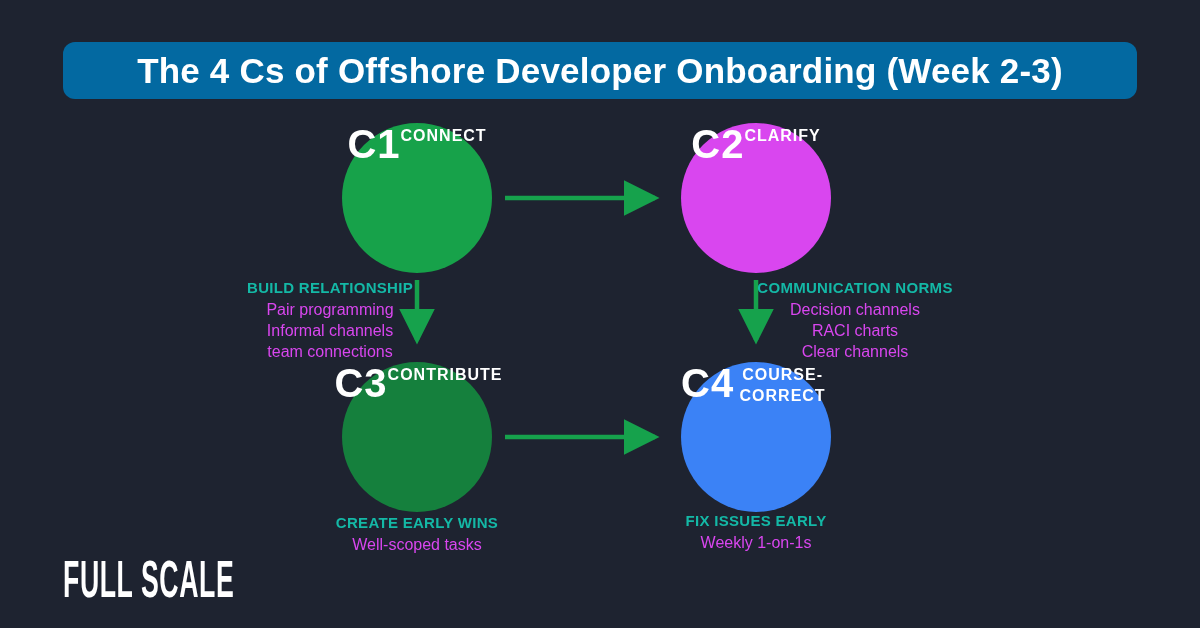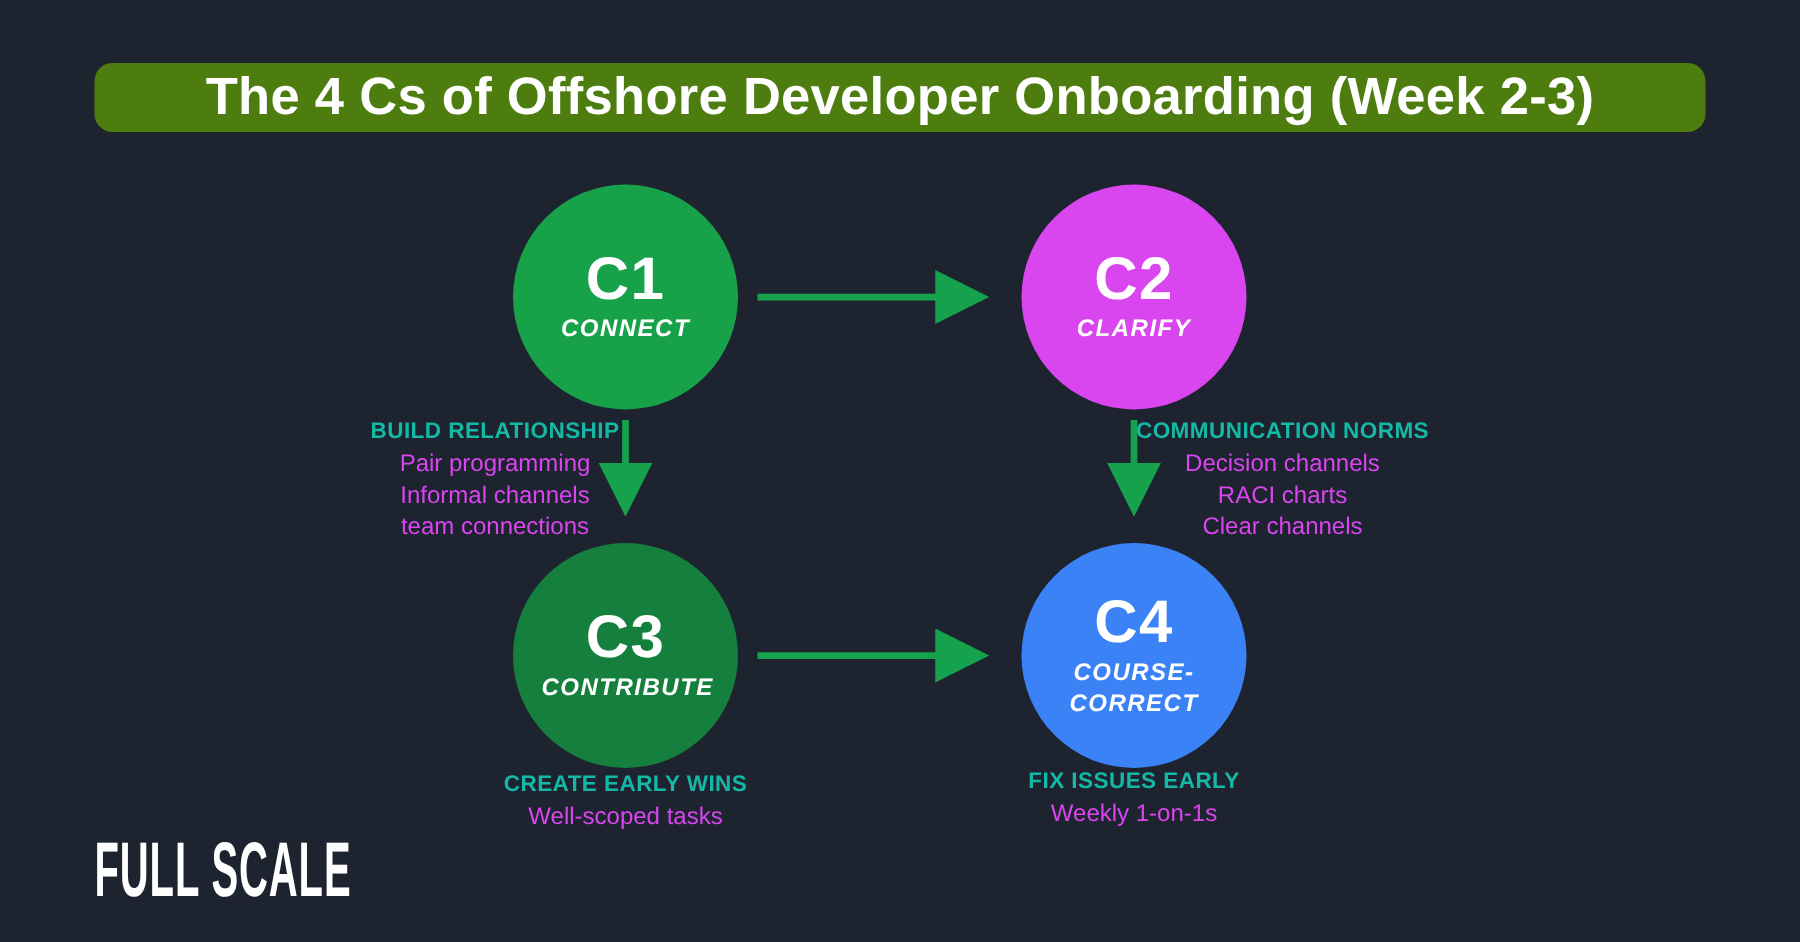--- a/index.html
+++ b/index.html
@@ -5,37 +5,37 @@
   * { margin:0; padding:0; box-sizing:border-box; }
   html,body { width:1200px; height:628px; }
   body {
     position:relative;
     background:#1e2330;
     font-family:"Liberation Sans","DejaVu Sans",sans-serif;
     overflow:hidden;
     color:#ffffff;
   }
   .banner {
-    position:absolute; left:63px; top:42px; width:1074px; height:46px;
-    background:#4d7c0f; border-radius:12px;
+    position:absolute; left:63px; top:42px; width:1074px; height:57px;
+    background:#0369a1; border-radius:12px;
     display:flex; align-items:center; justify-content:center;
   }
   .banner h1 {
     font-size:35px; font-weight:bold; color:#ffffff; letter-spacing:0.2px;
     white-space:nowrap;
   }
   .circle {
     position:absolute; width:150px; height:150px; border-radius:50%;
-    display:flex; flex-direction:column; align-items:center; justify-content:center;
+    display:flex; flex-direction:row; align-items:flex-start; justify-content:center;
     text-align:center;
   }
   .circle .cnum { font-size:40px; font-weight:bold; line-height:1.05; letter-spacing:1px; }
   .circle .clabel {
     font-size:16px; font-weight:bold; letter-spacing:1px; line-height:1.3;
-    max-width:112px; margin-top:3px;font-style:italic;
+    max-width:112px; margin-top:3px;
   }
   #c1 { left:342px; top:123px; }
   #c2 { left:681px; top:123px; }
   #c3 { left:342px; top:362px; }
   #c4 { left:681px; top:362px; }
   .note {
     position:absolute; width:240px; text-align:center;
   }
   .note .nh { font-size:15px; font-weight:bold; color:#14b8a6; letter-spacing:0.3px; margin-bottom:3px; }
   .note .nl { font-size:16px; color:#d946ef; line-height:21px; }

